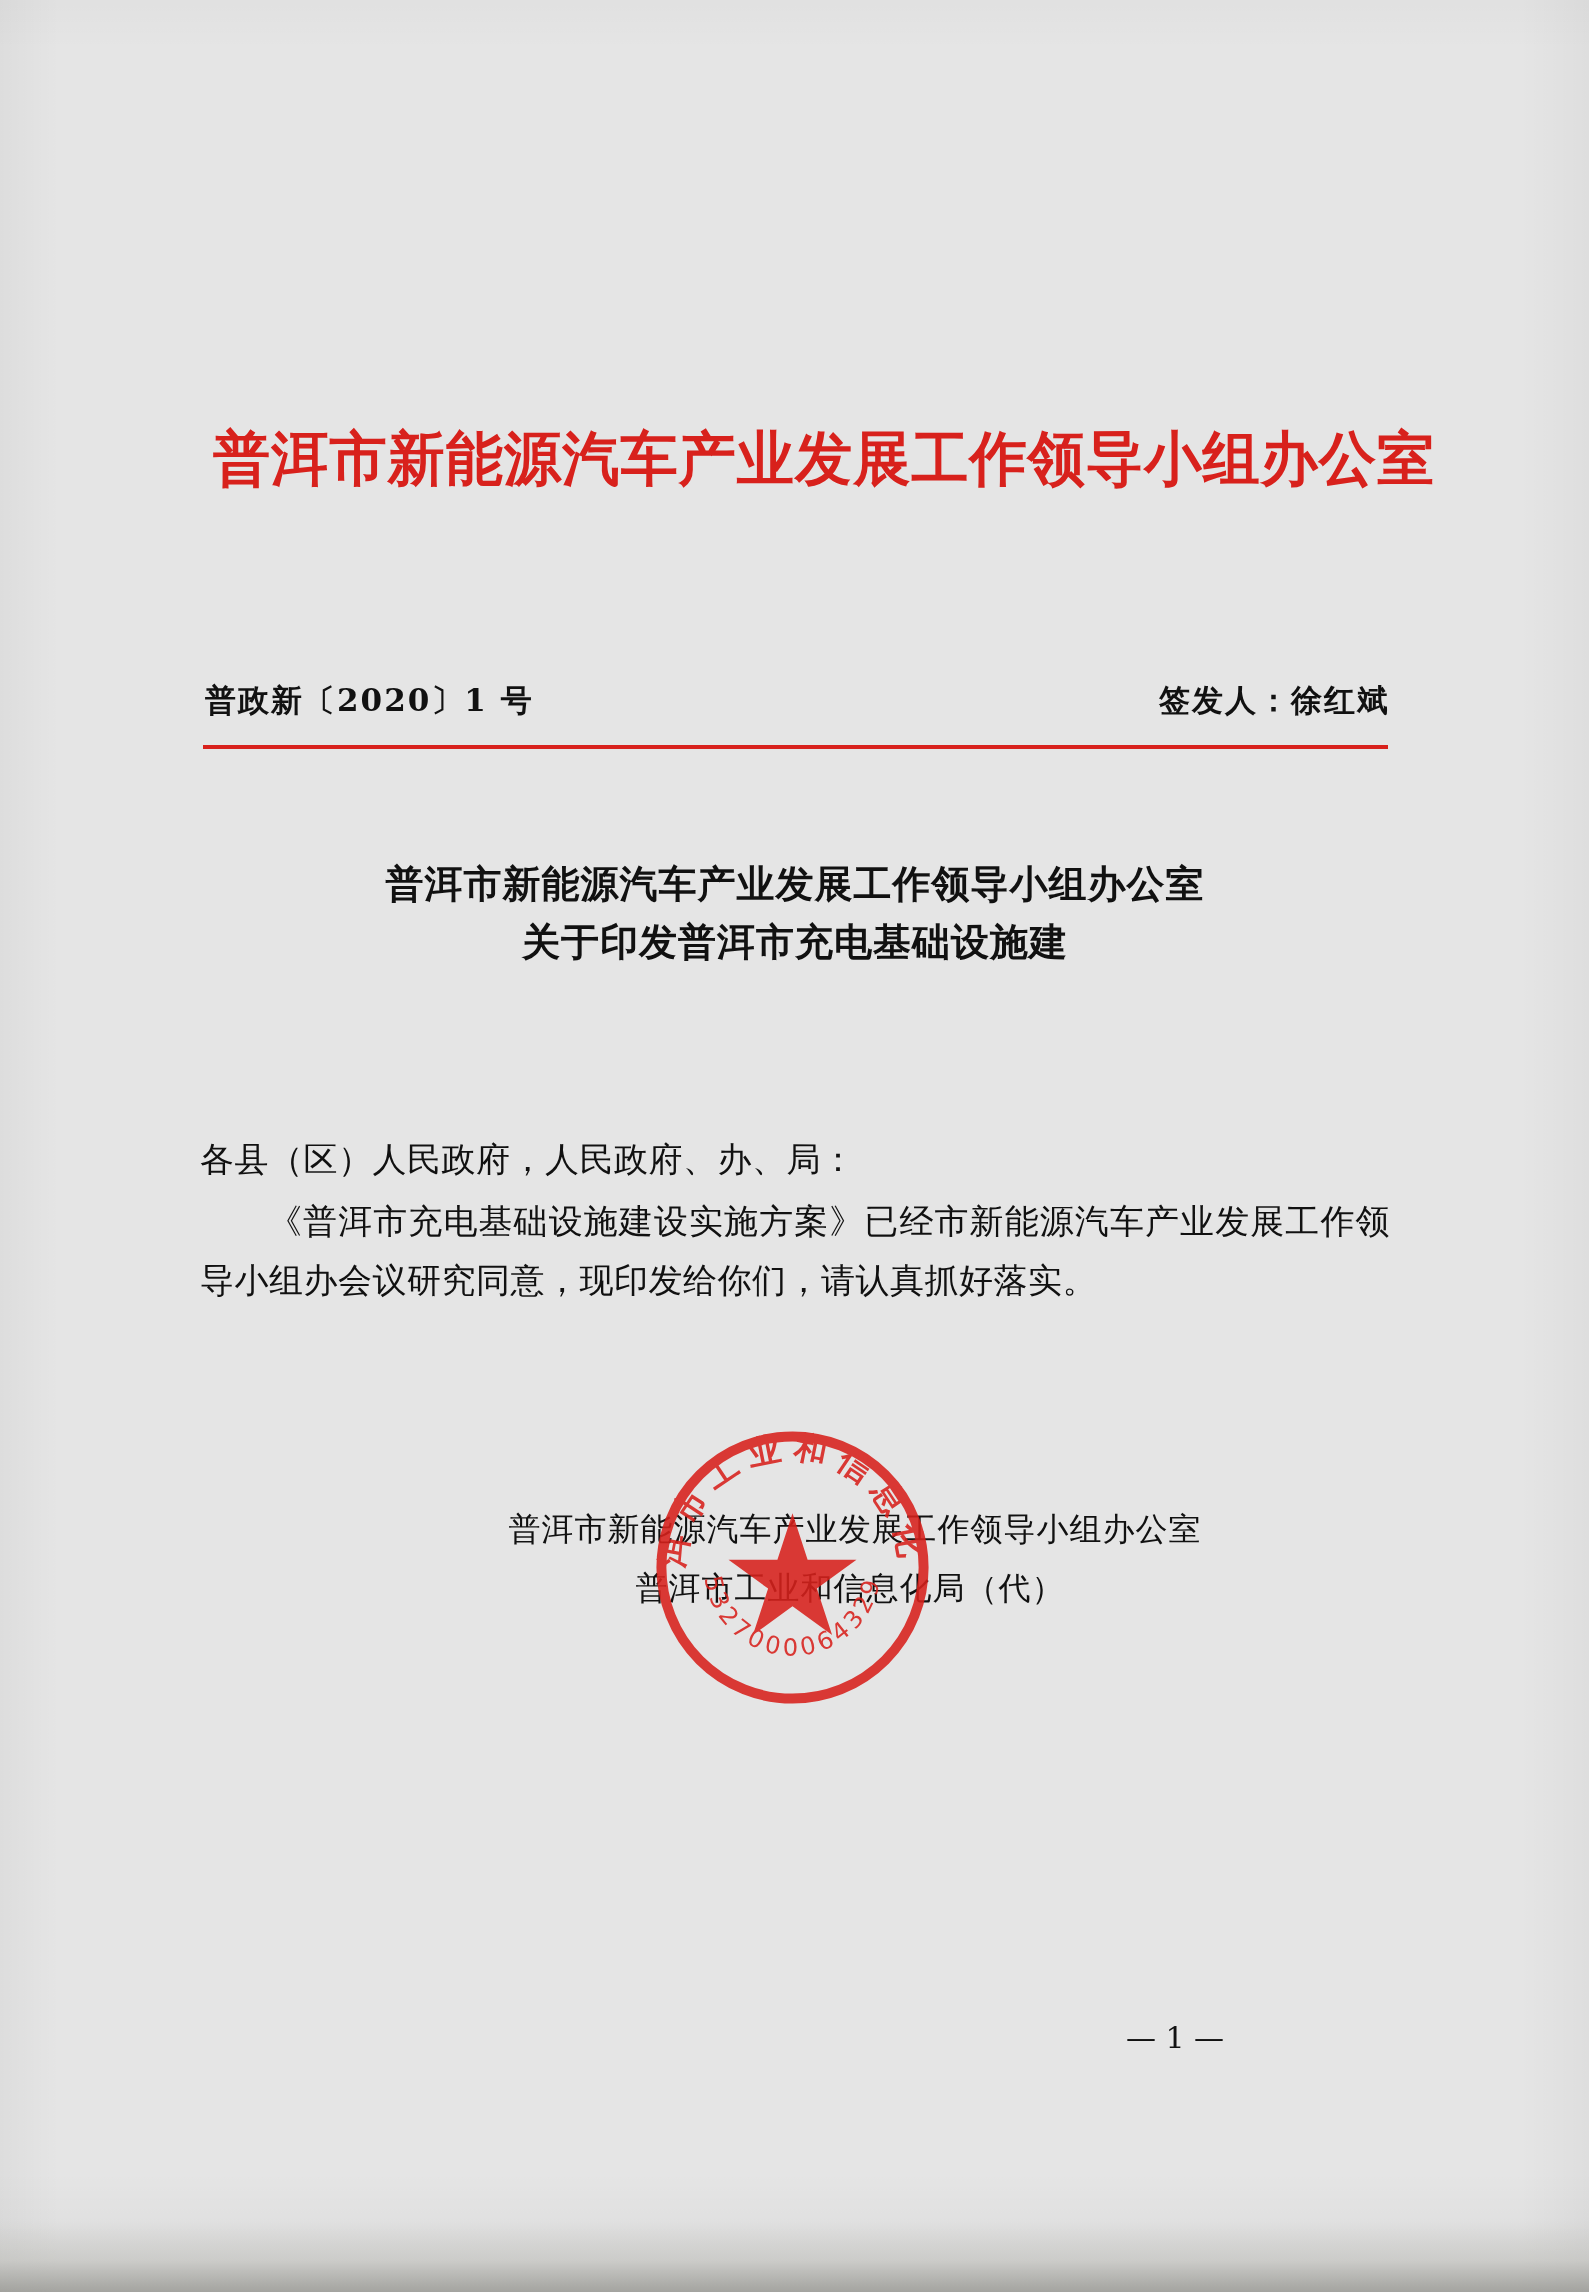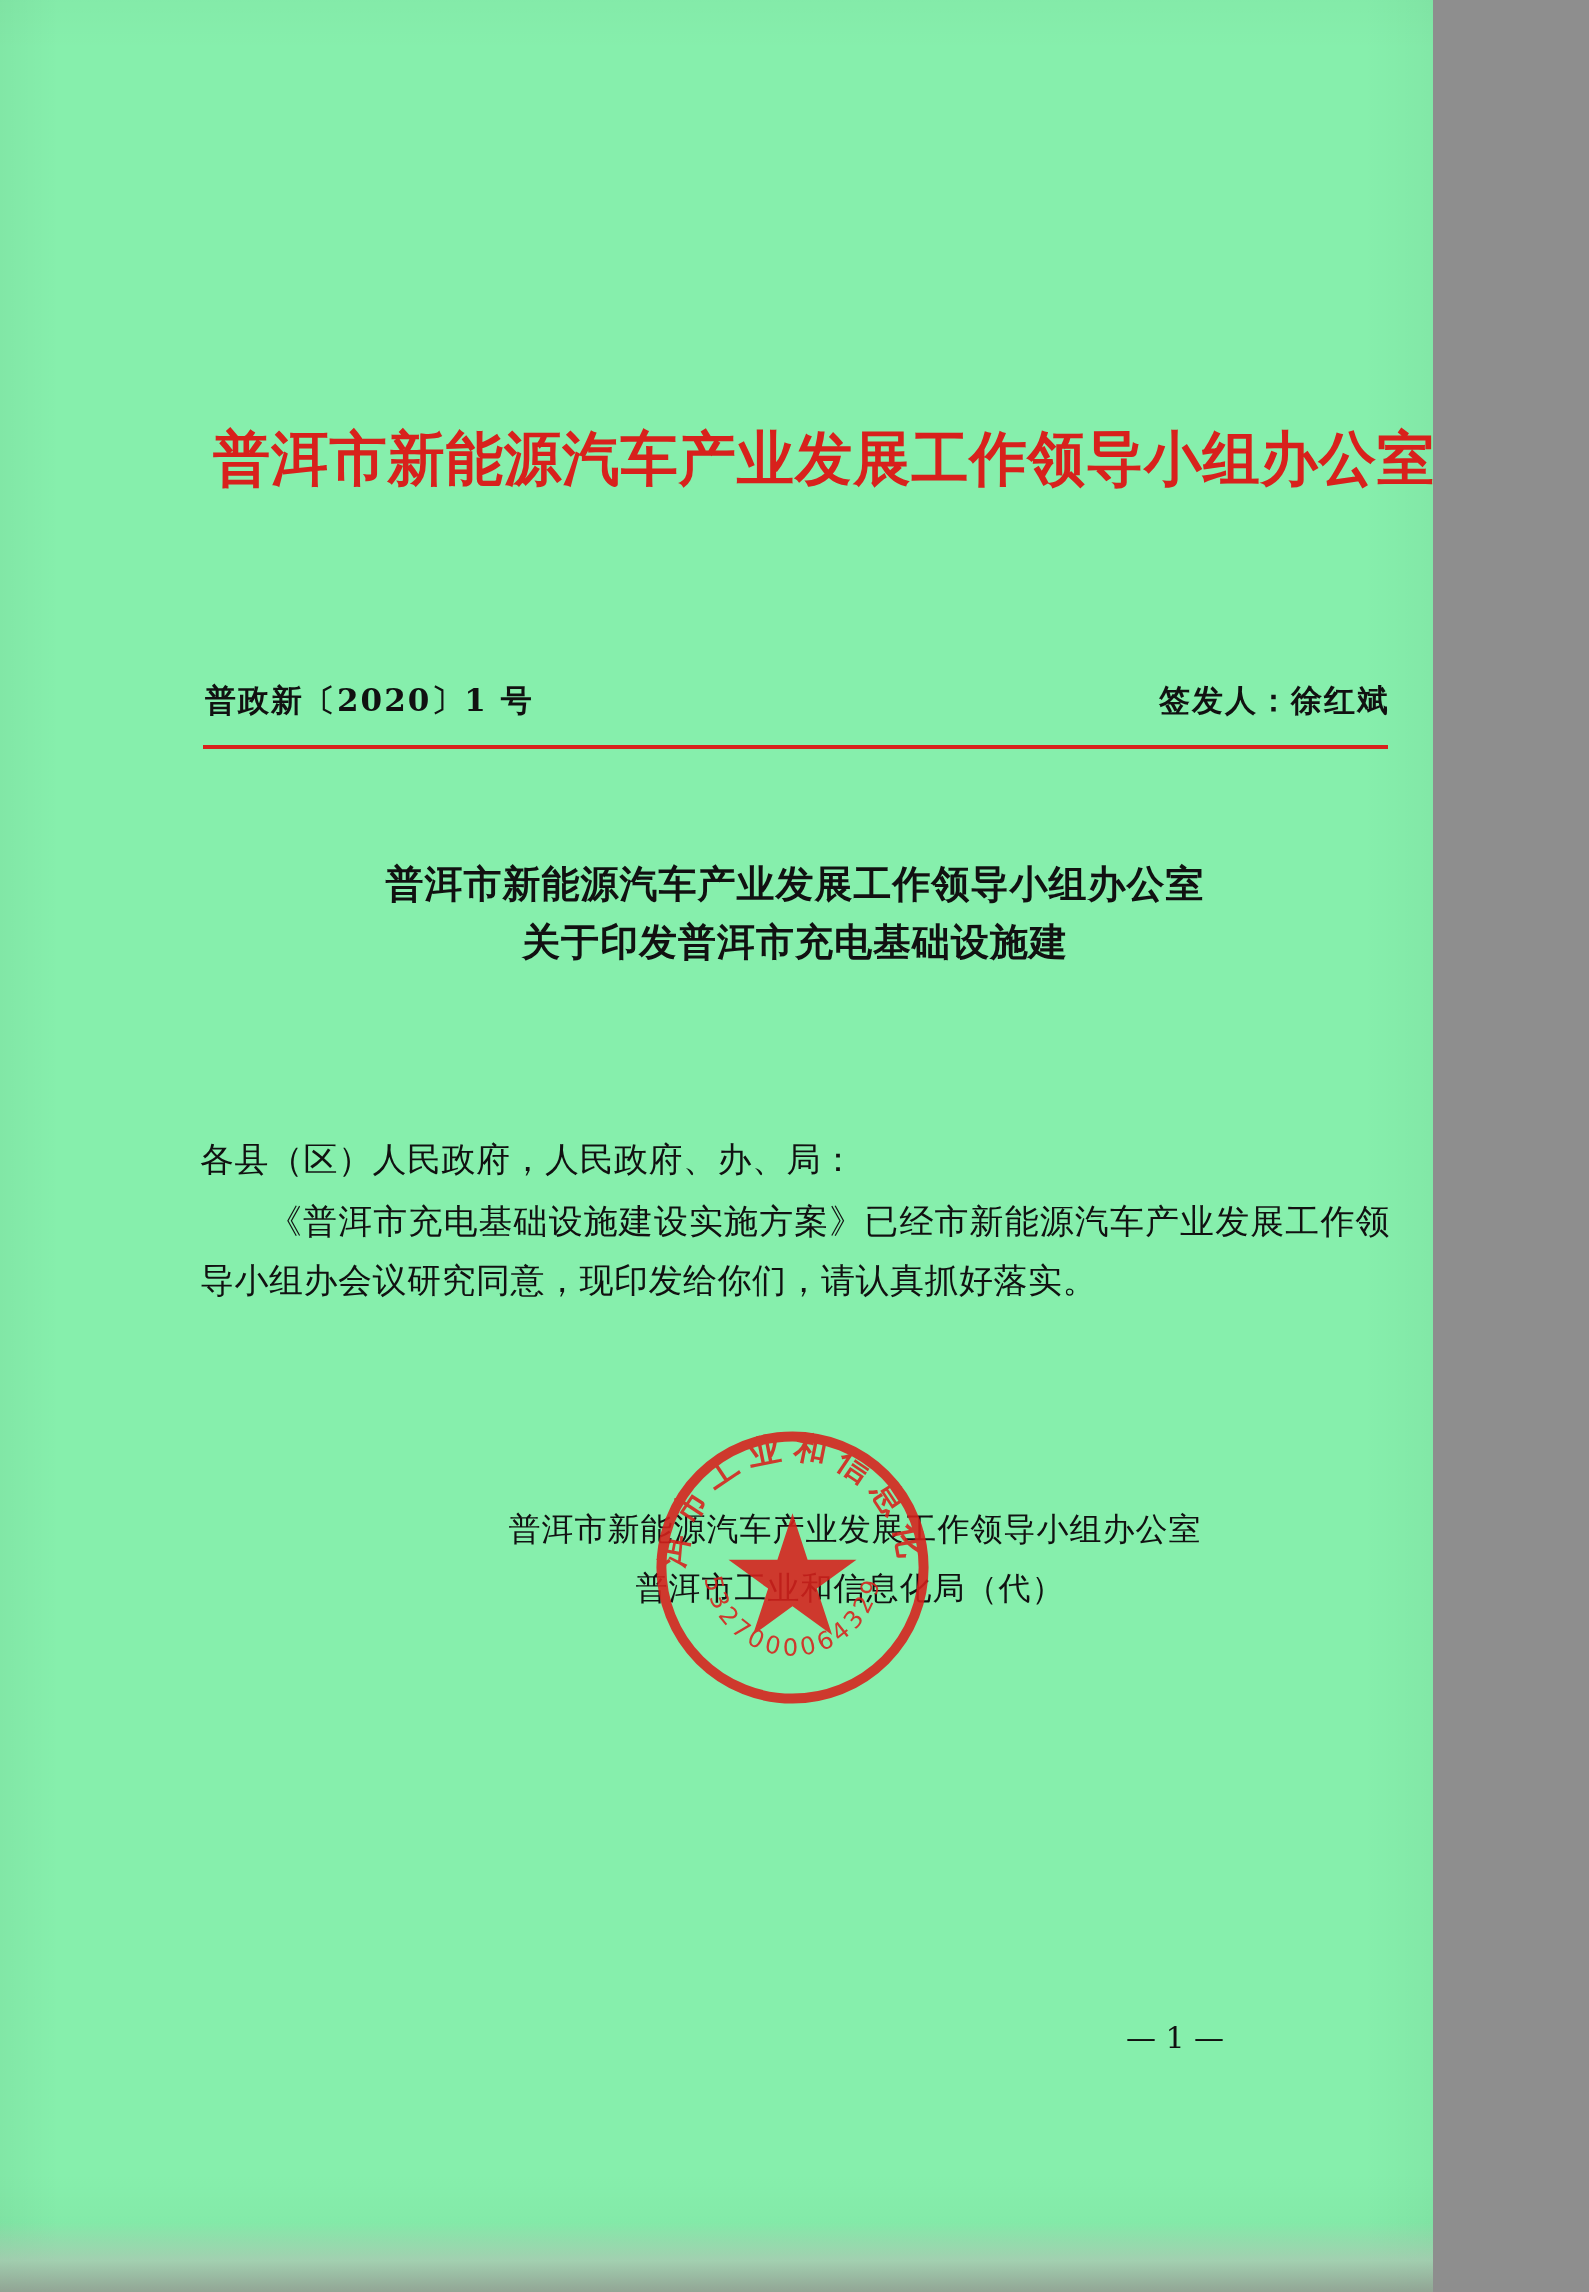--- a/index.html
+++ b/index.html
@@ -2,23 +2,23 @@
 <html><head>
 <meta charset="utf-8">
 <style>
   html, body {
     margin: 0;
     padding: 0;
     background: #8e8e8e;
   }
   .page {
     position: relative;
-    width: 1433px;
+    width: 1589px;
     height: 2292px;
-    background: #86efac;
+    background: #e5e5e5;
     overflow: hidden;
     font-family: "DejaVu Sans", "Liberation Sans", sans-serif;
   }
   
   .scan-tint {
     position: absolute;
     inset: 0;
     background:
       linear-gradient(90deg, rgba(0,0,0,0.035) 0px, rgba(0,0,0,0.0) 60px),
       linear-gradient(270deg, rgba(0,0,0,0.03) 0px, rgba(0,0,0,0.0) 70px),

